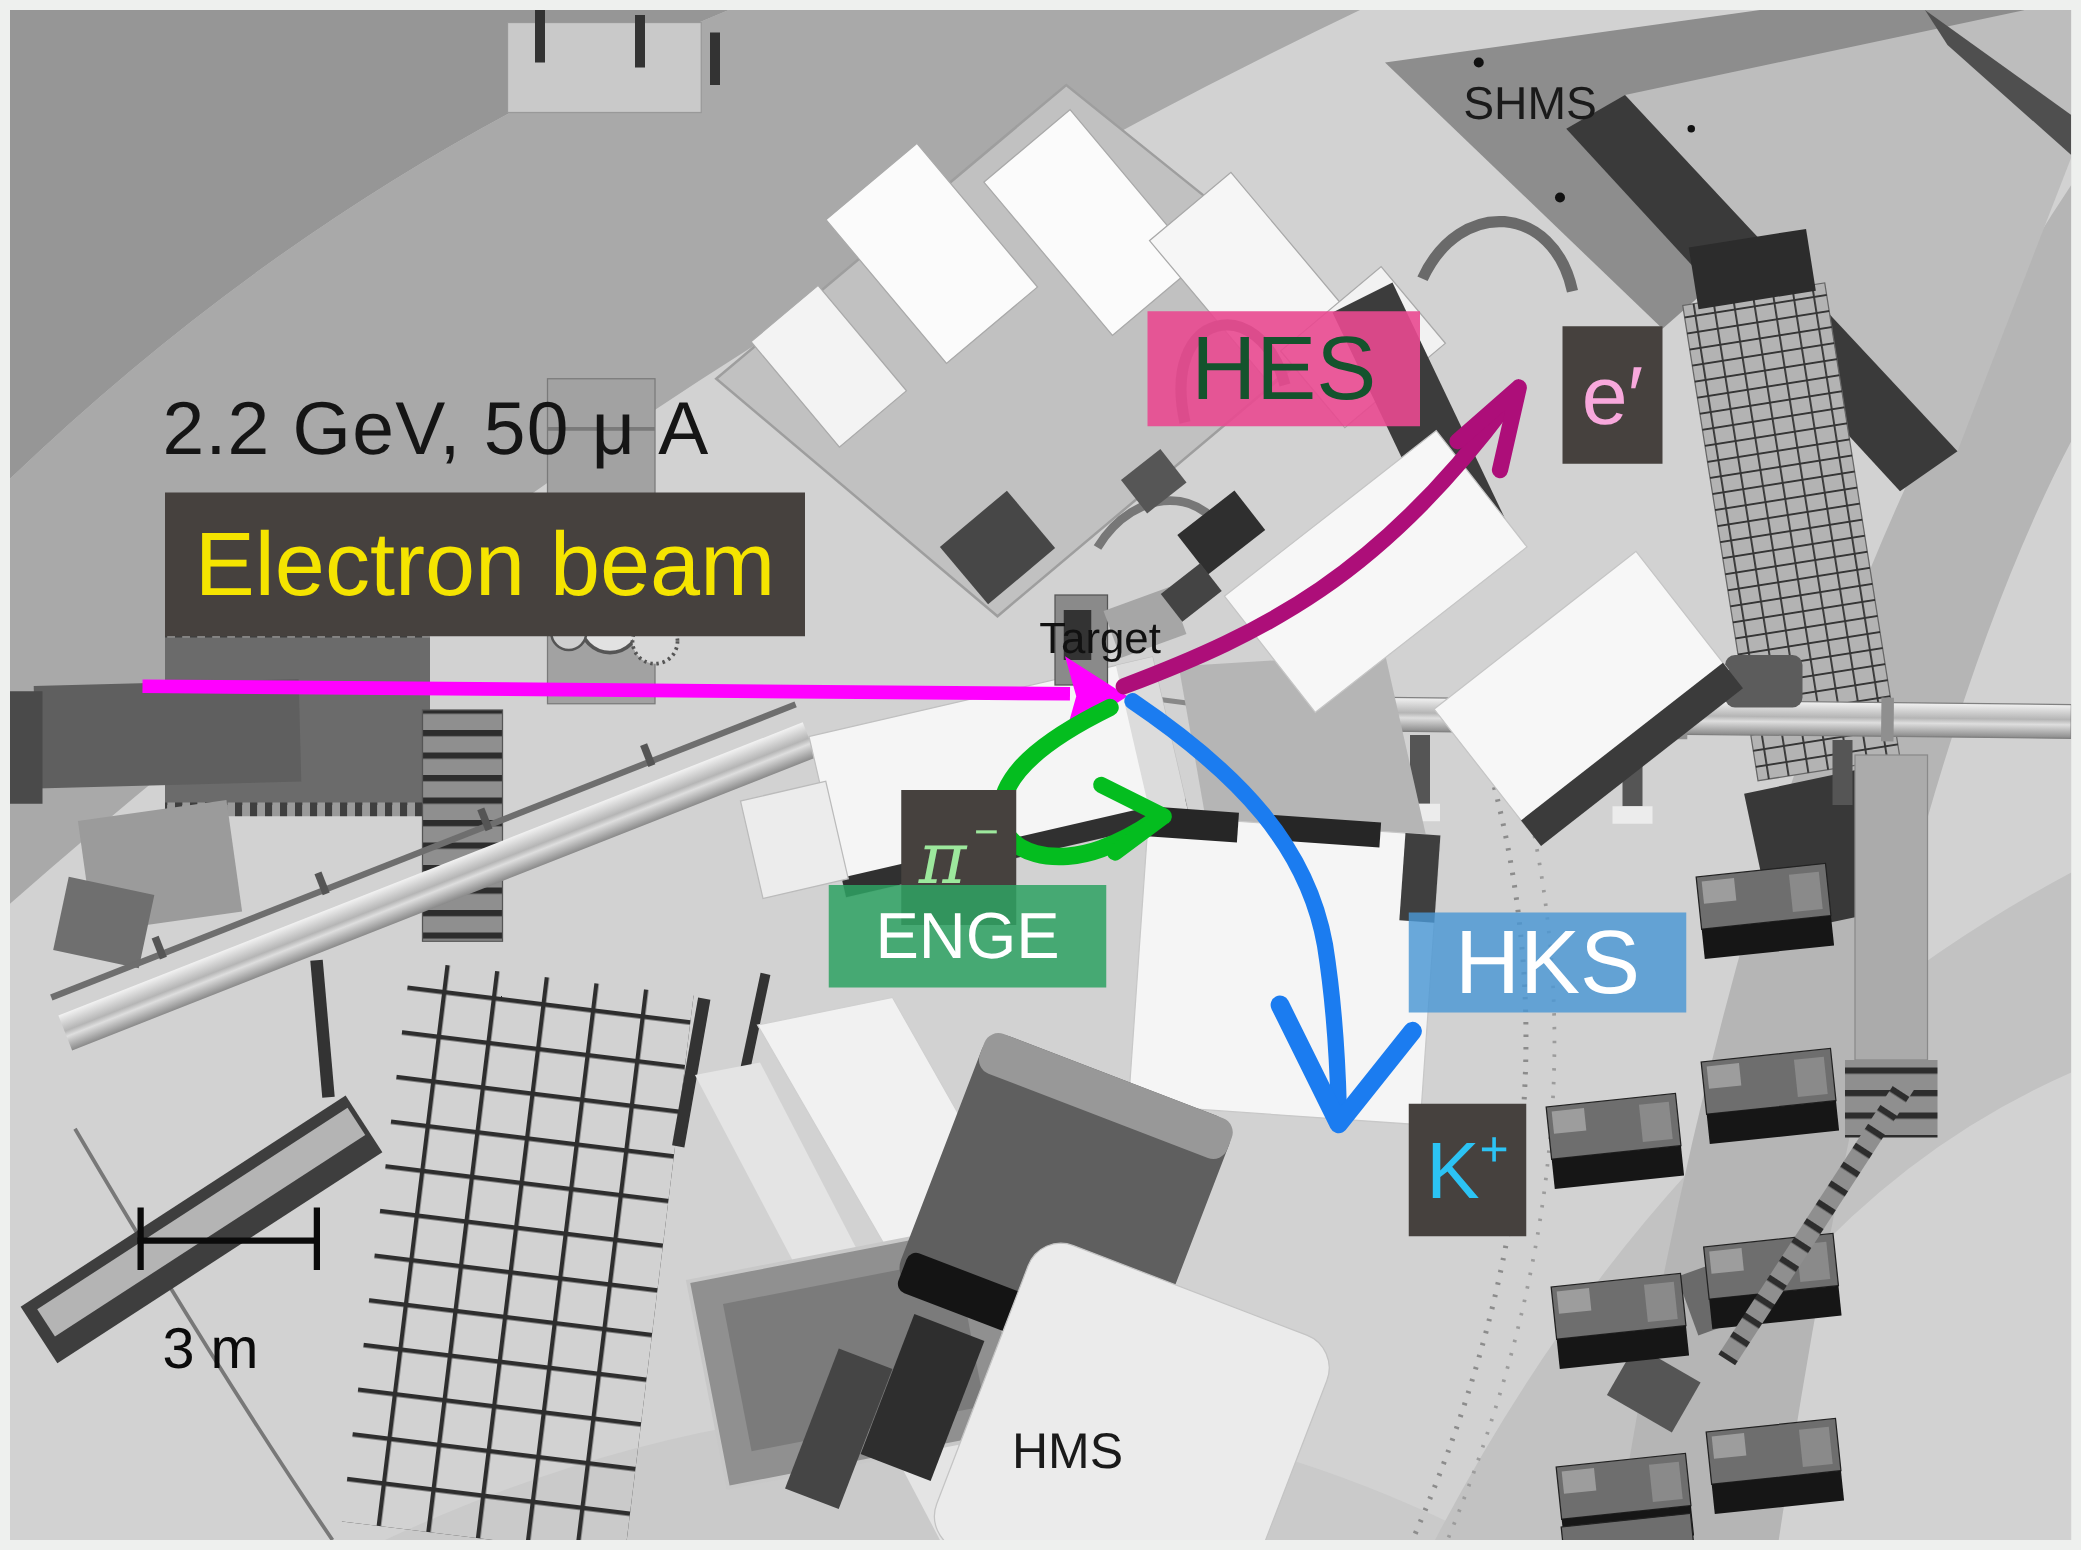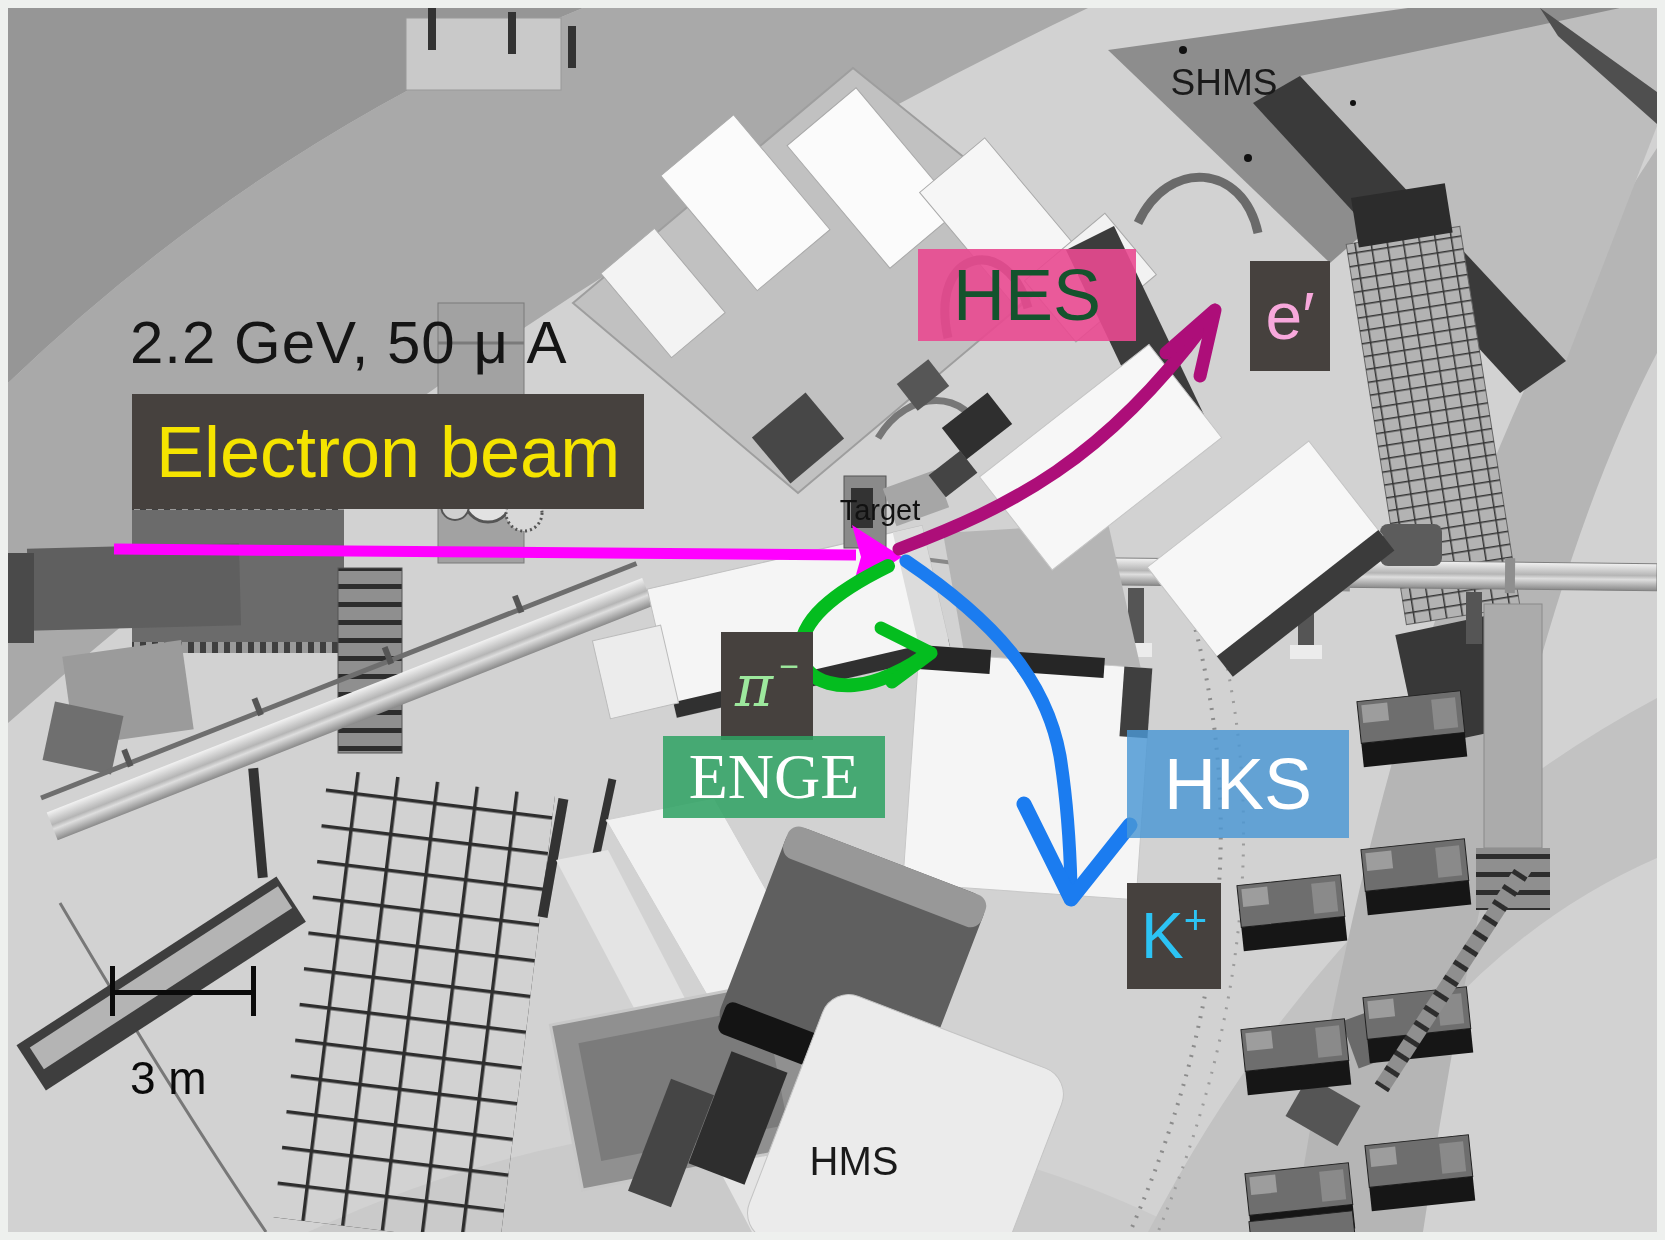--- a/index.html
+++ b/index.html
@@ -8,35 +8,35 @@
   #scene{position:absolute;left:8px;top:8px;right:8px;bottom:8px;background:#d2d2d2;overflow:hidden;}
   svg{position:absolute;left:0;top:0;}
   .lbl{position:absolute;display:flex;align-items:center;justify-content:center;line-height:1;}
   .darkbox{background:#46413e;}
   
   #beam-spec{left:122px;top:300px;width:480px;height:70px;justify-content:flex-start;
              font-size:60px;color:#151515;letter-spacing:1px;}
   
   #ebeam{left:124px;top:386px;width:512px;height:115px;font-size:72px;color:#f5e400;}
   
-  #target{left:812px;top:482px;width:120px;height:40px;font-size:29px;color:#111;}
+  #target{left:812px;top:482px;width:120px;height:40px;font-size:35px;color:#111;}
   
   #hes{left:910px;top:241px;width:218px;height:92px;background:rgba(233,73,144,0.9);
        color:#14532d;font-size:72px;}
   
   #eprime{left:1242px;top:253px;width:80px;height:110px;font-size:66px;color:#f8a8dc;}
   
   #pibox{left:713px;top:624px;width:92px;height:108px;color:#9de89d;}
   #pibox .base{font-family:"DejaVu Serif",serif;font-style:italic;font-size:58px;}
   #pibox .sup{font-size:34px;margin-left:6px;transform:translateY(-20px);}
   
-  #enge{left:655px;top:728px;width:222px;height:82px;background:rgba(47,162,99,0.86);
-        color:#fff;font-size:64px;font-family:Liberation Serif, serif;}
-  
-  #hks{left:1119px;top:722px;width:222px;height:108px;background:rgba(75,151,212,0.82);
+  #enge{left:655px;top:700px;width:222px;height:82px;background:rgba(47,162,99,0.86);
+        color:#fff;font-size:52px;}
+  
+  #hks{left:1119px;top:722px;width:222px;height:80px;background:rgba(75,151,212,0.82);
        color:#fff;font-size:72px;}
   
   #kplus{left:1119px;top:875px;width:94px;height:106px;color:#2cc3f4;}
   #kplus .base{font-size:64px;}
   #kplus .sup{font-size:40px;transform:translateY(-16px);}
   
   #shms{left:1156px;top:52px;width:120px;height:44px;font-size:37px;color:#1a1a1a;}
   #hms{left:796px;top:1130px;width:100px;height:46px;font-size:40px;color:#1a1a1a;}
   
   #scalebar{left:100px;top:958px;width:152px;height:100px;display:block;}

